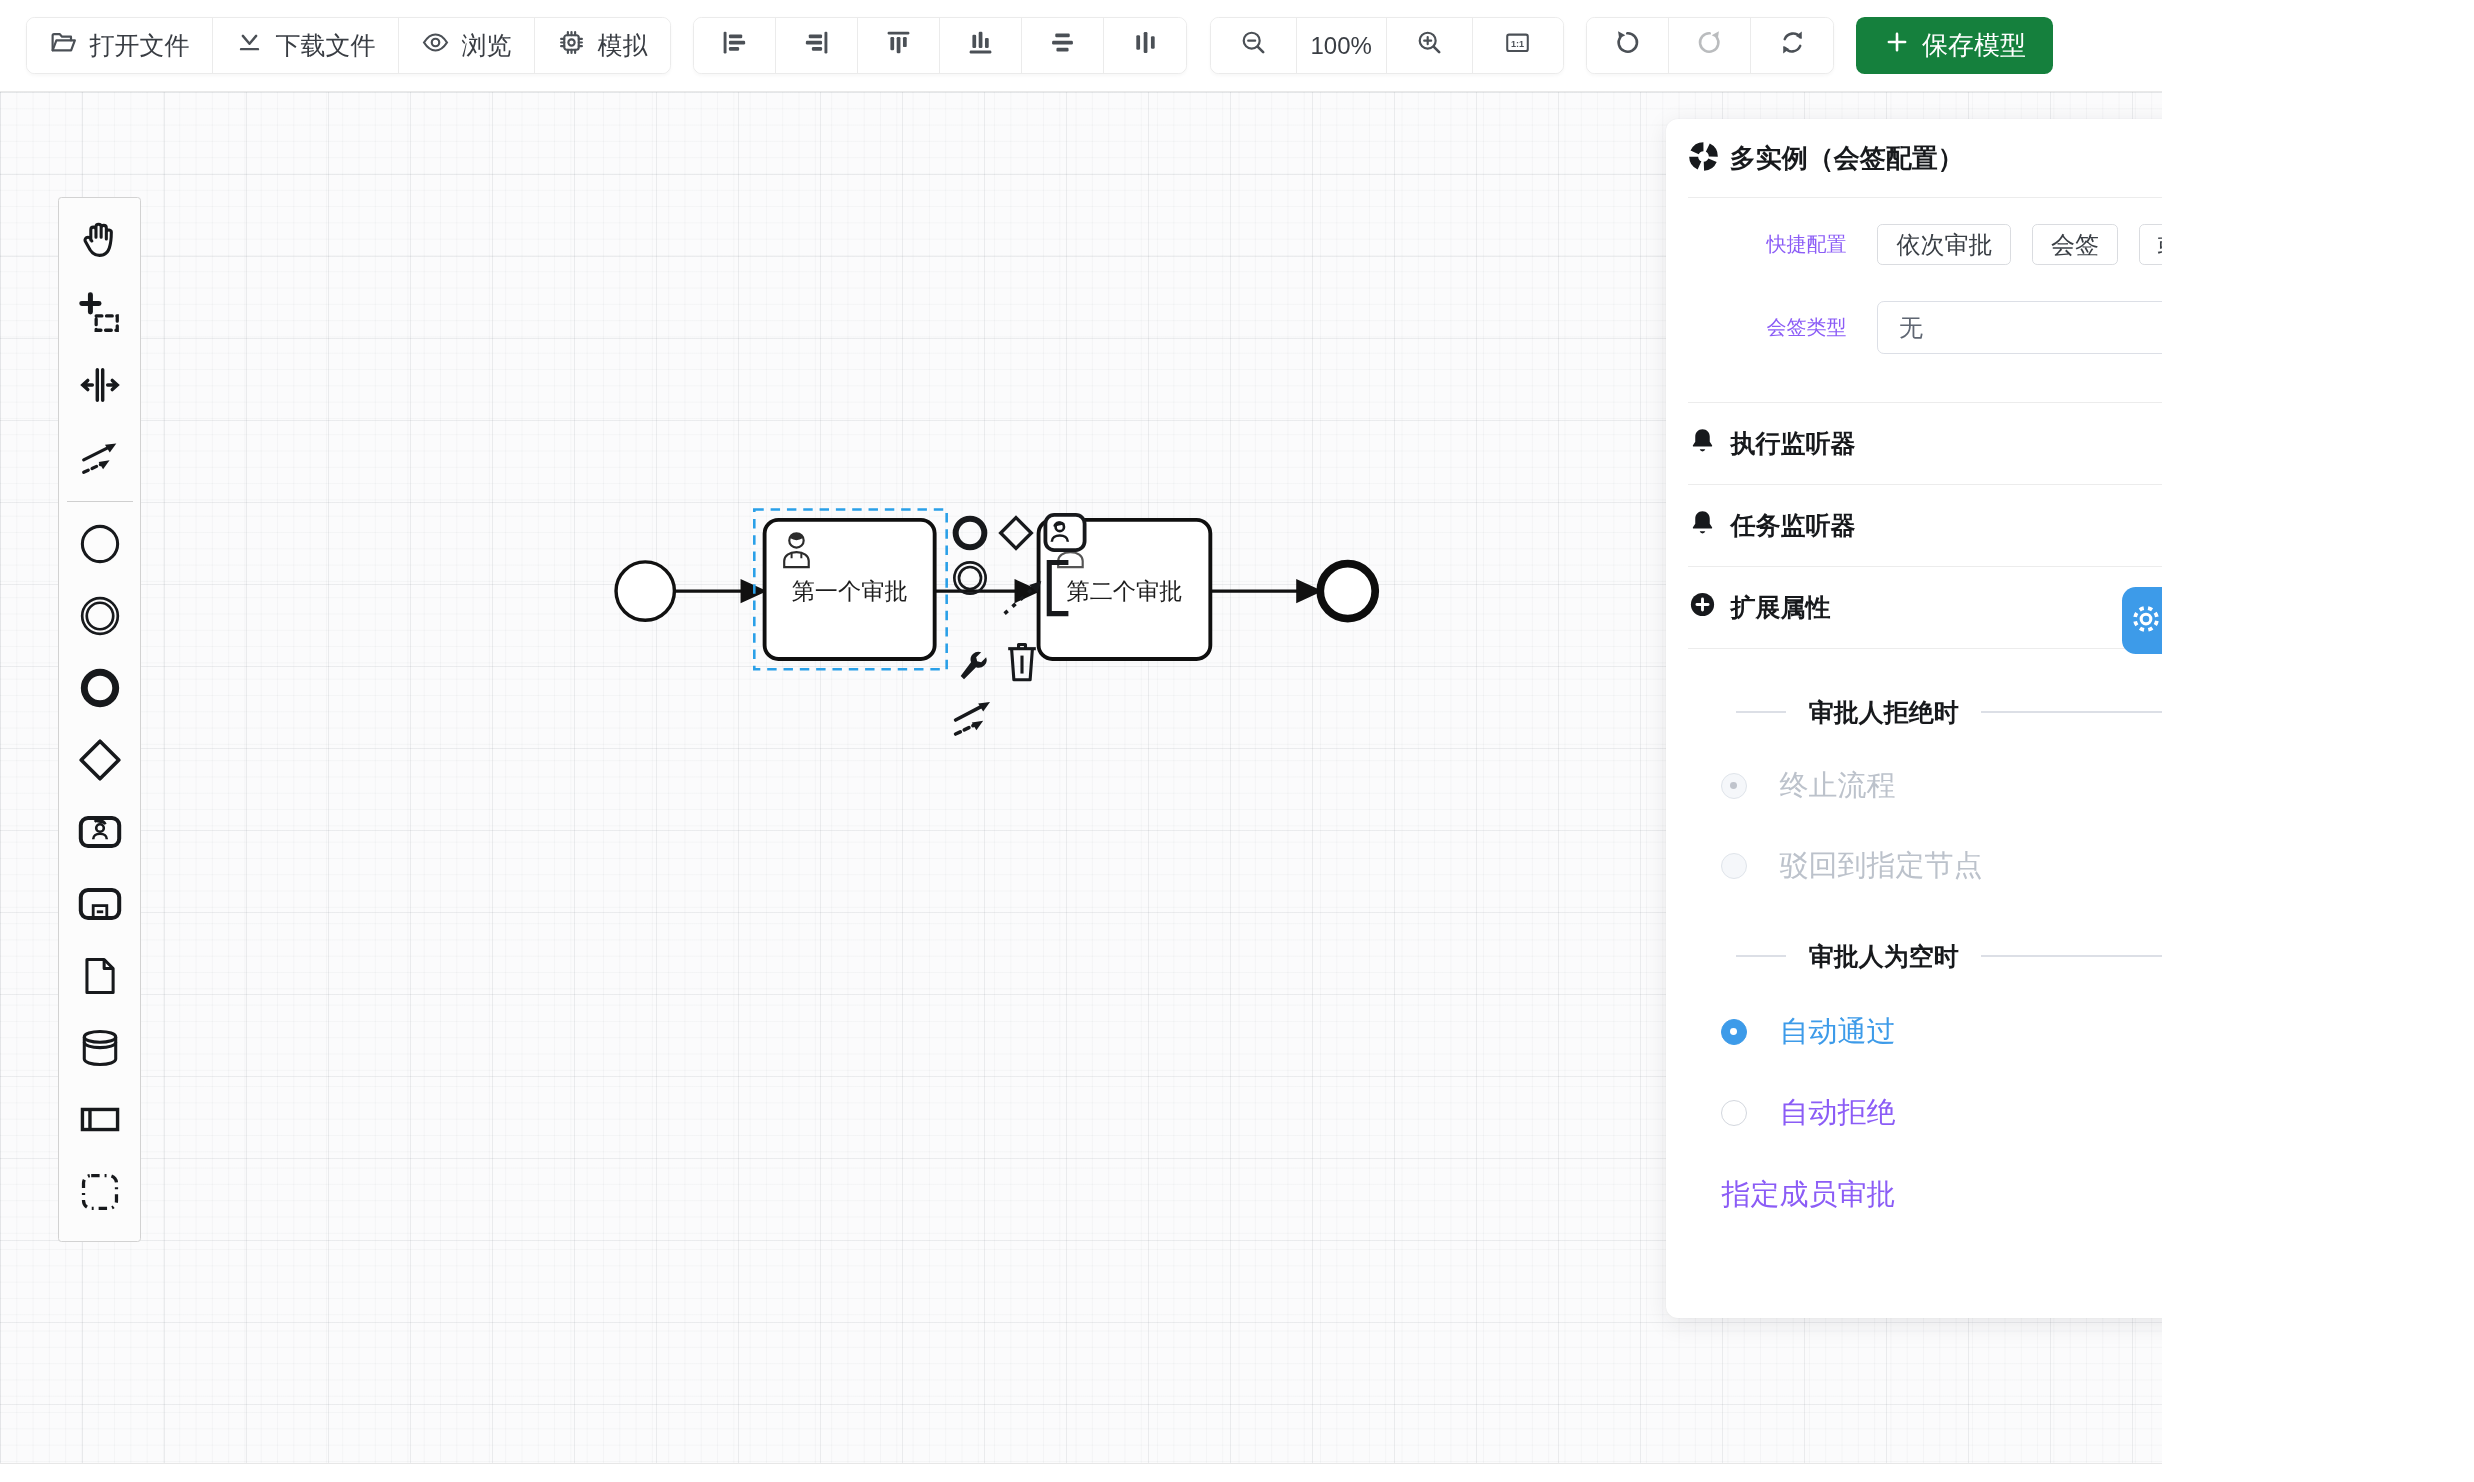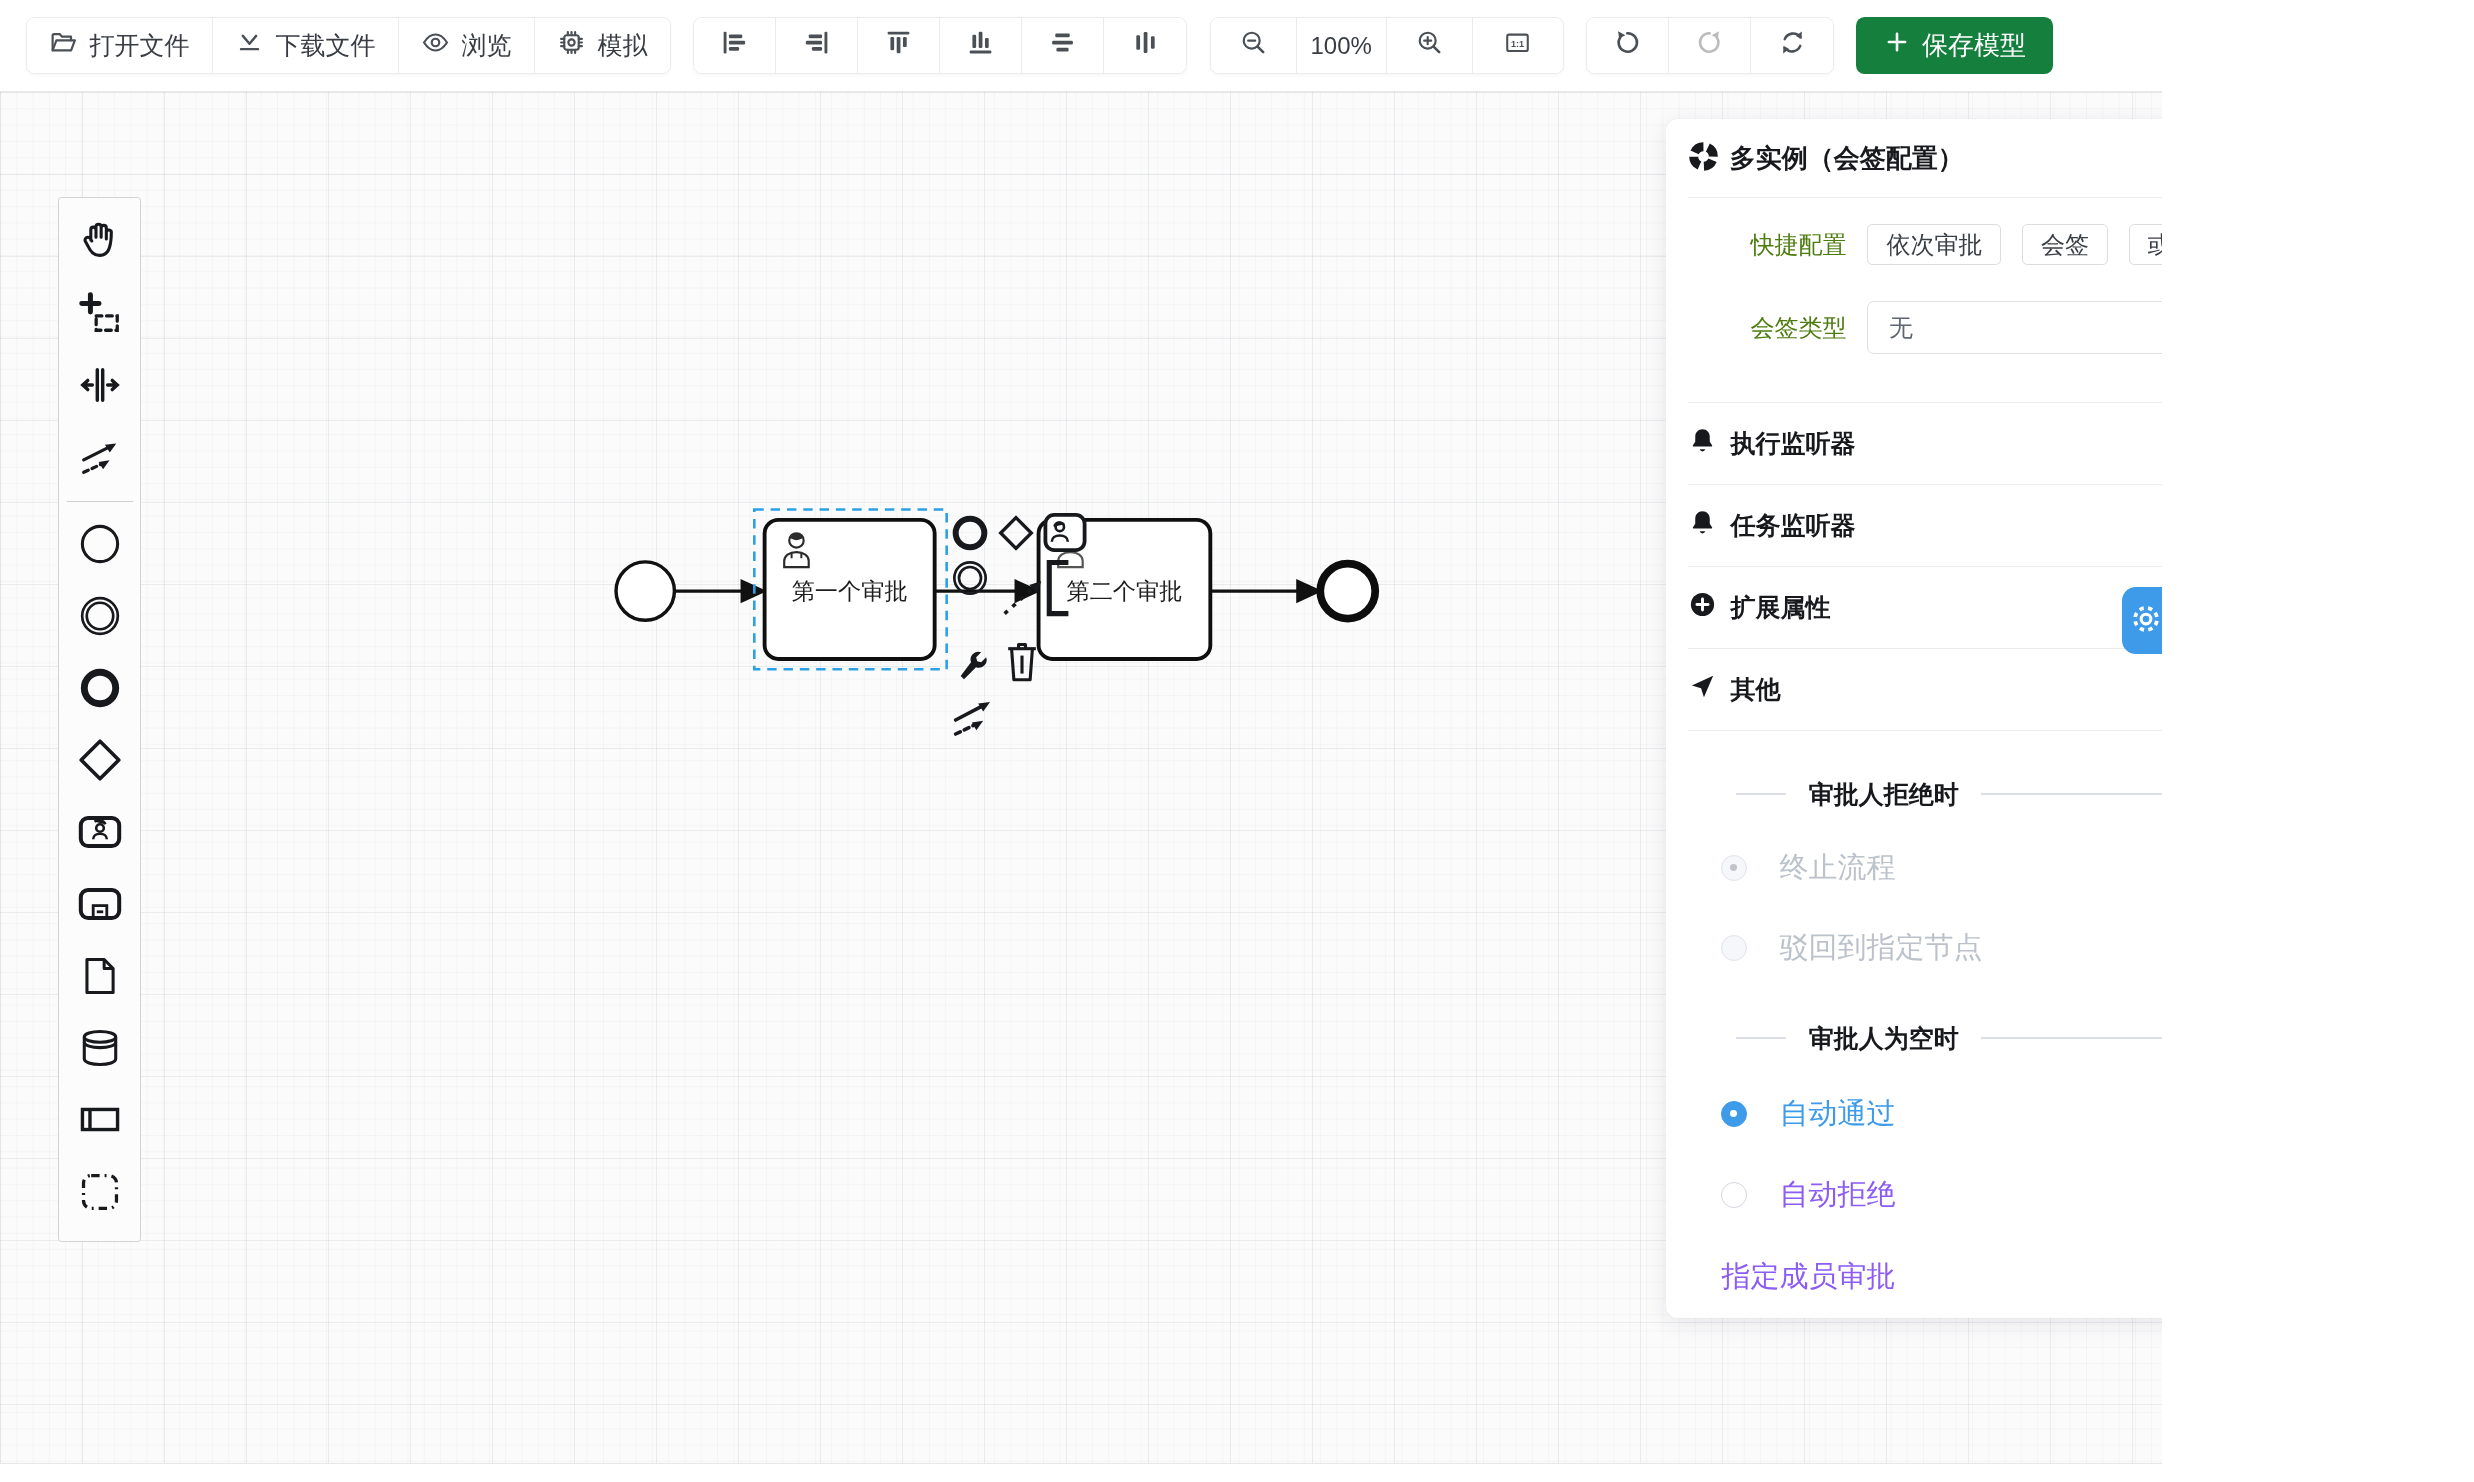--- a/index.html
+++ b/index.html
@@ -49,21 +49,21 @@
   
   .panel { position:absolute; left:1666px; top:119px; width:826px; height:1199px; background:#fff;
            border-radius:12px; box-shadow:0 5.2px 24px rgba(31,35,41,.09), 0 0 1.7px rgba(31,35,41,.06);
            padding:0 22.4px; z-index:20; overflow:hidden; }
   .panel-header { height:79px; display:flex; align-items:center; gap:10.3px; border-bottom:1.7px solid #ececec; }
   .panel-title { font-size:26px; font-weight:700; color:#17191c; }
   .chev-right-wrap { margin-left:auto; display:flex; align-items:center; }
   .form-row { display:flex; align-items:center; }
   .row-quick { margin-top:26px; height:41px; }
   .row-type  { margin-top:36px; height:53px; }
-  .form-label { width:158px; text-align:right; margin-right:21px; font-size:24px; color:#4d7c0f; flex:none; }
+  .form-label { width:158px; text-align:right; margin-right:31px; font-size:20px; color:#8b5cf6; flex:none; }
   .quick-btn { height:41px; display:flex; align-items:center; padding:0 18px; margin-right:20.6px;
                border:1.7px solid #dadce0; border-radius:5.2px; background:#fff; font-size:24px; color:#3a3f45; cursor:pointer; }
   .select-box { flex:1; height:53px; margin-right:19px; border:1.7px solid #dcdfe6; border-radius:6.9px;
                 display:flex; align-items:center; padding:0 20.6px; font-size:24px; color:#5f6672;
                 background:#fff; cursor:pointer; }
   .select-box .sel-chev { margin-left:auto; }
   .sections { margin-top:48px; border-top:1.7px solid #ececec; }
   .section-row { height:82px; display:flex; align-items:center; gap:13px; border-bottom:1.7px solid #ececec;
                  font-size:25px; font-weight:700; color:#17191c; cursor:pointer; }
   .divider-title { display:flex; align-items:center; gap:22.4px; padding-left:48px; height:26px; }
@@ -565,33 +565,20 @@
               <path d="M12 7.4 V16.6 M7.4 12 H16.6" stroke="#fff" stroke-width="2.4" stroke-linecap="round"></path>
             </svg>
         </span>
         <span>扩展属性</span>
         <span class="chev-right-wrap">
           <svg width="26" height="26" viewBox="0 0 24 24" fill="none" stroke="#3c4047" stroke-width="2.2" stroke-linecap="round" stroke-linejoin="round">
               <path d="M9 5.5 L15.5 12 L9 18.5"></path>
             </svg>
         </span>
       </div>
-      <div class="section-row">
-        <span>
-          <svg width="29" height="29" viewBox="0 0 24 24">
-              <path d="M3.2 11.2 L20.8 3.2 13.2 20.8 10.8 13.4 z" fill="#17191c"></path>
-            </svg>
-        </span>
-        <span>其他</span>
-        <span class="chev-right-wrap">
-          <svg width="26" height="26" viewBox="0 0 24 24" fill="none" stroke="#3c4047" stroke-width="2.2" stroke-linecap="round" stroke-linejoin="round">
-              <path d="M9 5.5 L15.5 12 L9 18.5"></path>
-            </svg>
-        </span>
-      </div>
     </div>
 
     <div class="divider-title dt-1">
       <span class="dt-line-s"></span>
       <span class="dt-text">审批人拒绝时</span>
       <span class="dt-line-l"></span>
     </div>
     <div class="radio-row r-1">
       <span class="radio dis checked-dis"></span>
       <span class="lbl-dis">终止流程</span>

